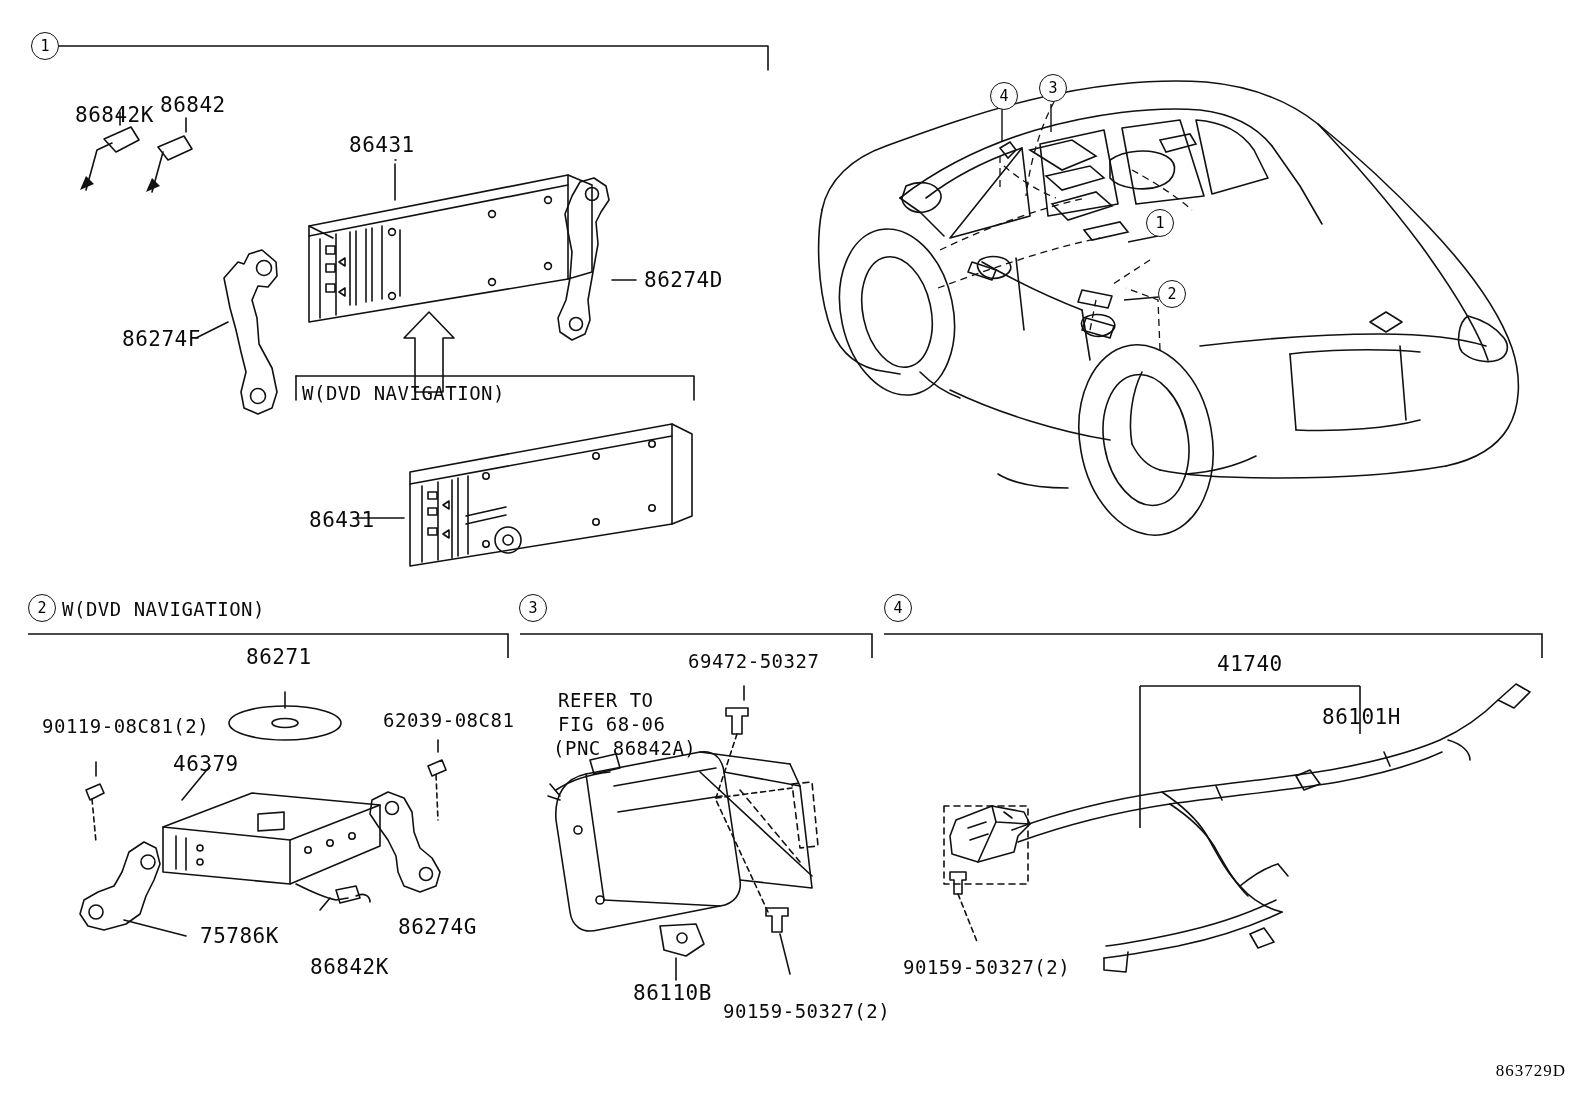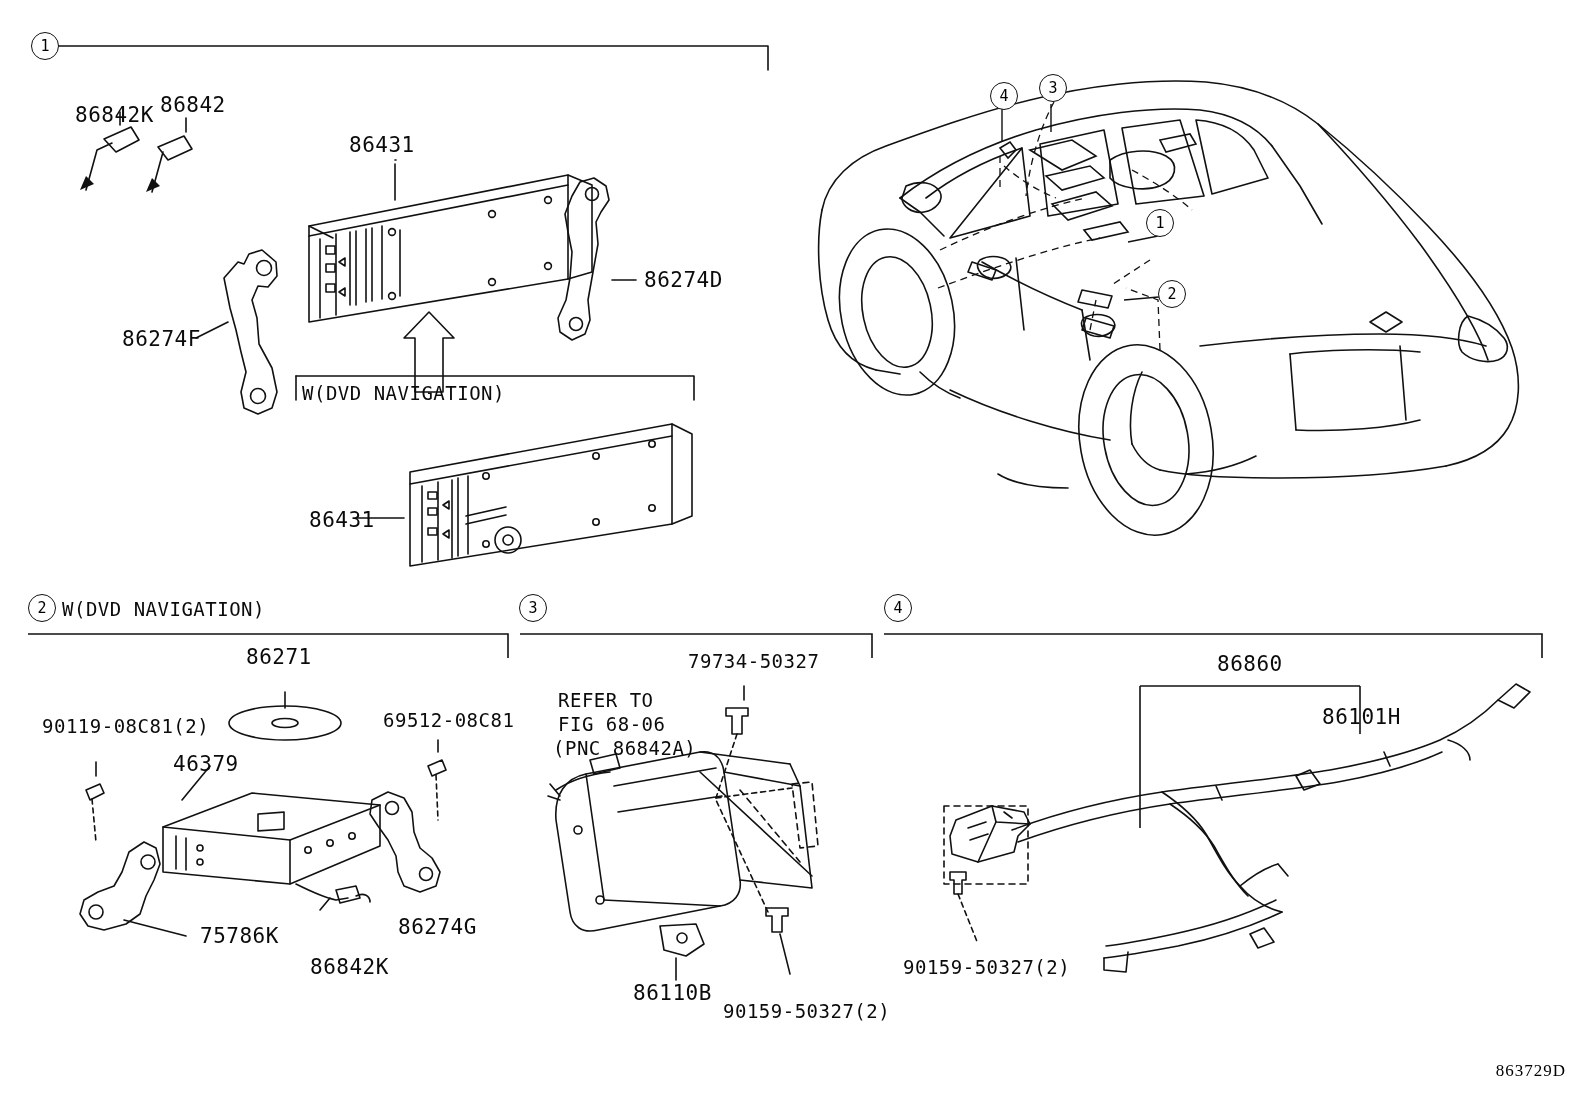--- a/index.html
+++ b/index.html
@@ -322,34 +322,34 @@
 <div class="lbl big" style="left:349px;top:133px;">86431</div>
 <div class="lbl big" style="left:644px;top:268px;">86274D</div>
 <div class="lbl big" style="left:122px;top:327px;">86274F</div>
 <div class="lbl" style="left:302px;top:382px;">W(DVD NAVIGATION)</div>
 <div class="lbl big" style="left:309px;top:508px;">86431</div>
 
 <div class="lbl" style="left:62px;top:598px;">W(DVD NAVIGATION)</div>
 
 <div class="lbl big" style="left:246px;top:645px;">86271</div>
 <div class="lbl" style="left:34px;top:715px;margin-left:8px;">90119-08C81(2)</div>
-<div class="lbl" style="left:383px;top:709px;">69512-08C81</div>
+<div class="lbl" style="left:383px;top:709px;">62039-08C81</div>
 <div class="lbl big" style="left:173px;top:752px;">46379</div>
 <div class="lbl big" style="left:200px;top:924px;">75786K</div>
 <div class="lbl big" style="left:310px;top:955px;">86842K</div>
 <div class="lbl big" style="left:398px;top:915px;">86274G</div>
 
-<div class="lbl" style="left:688px;top:650px;">79734-50327</div>
+<div class="lbl" style="left:688px;top:650px;">69472-50327</div>
 <div class="lbl" style="left:558px;top:689px;">REFER TO</div>
 <div class="lbl" style="left:558px;top:713px;">FIG 68-06</div>
 <div class="lbl" style="left:553px;top:737px;">(PNC 86842A)</div>
 <div class="lbl big" style="left:633px;top:981px;">86110B</div>
 <div class="lbl" style="left:723px;top:1000px;">90159-50327(2)</div>
 
-<div class="lbl big" style="left:1217px;top:652px;">86860</div>
+<div class="lbl big" style="left:1217px;top:652px;">41740</div>
 <div class="lbl big" style="left:1322px;top:705px;">86101H</div>
 <div class="lbl" style="left:903px;top:956px;">90159-50327(2)</div>
 
 <div class="fignum">863729D</div>
 
 <svg width="1592" height="1099" viewBox="0 0 1592 1099" style="pointer-events:none;">
   <g fill="none" stroke="#111" stroke-width="1.6">
     <path d="M1140 686 L1140 828"></path>
     <path d="M1140 686 L1360 686"></path>
     <path d="M1360 686 L1360 734"></path>

